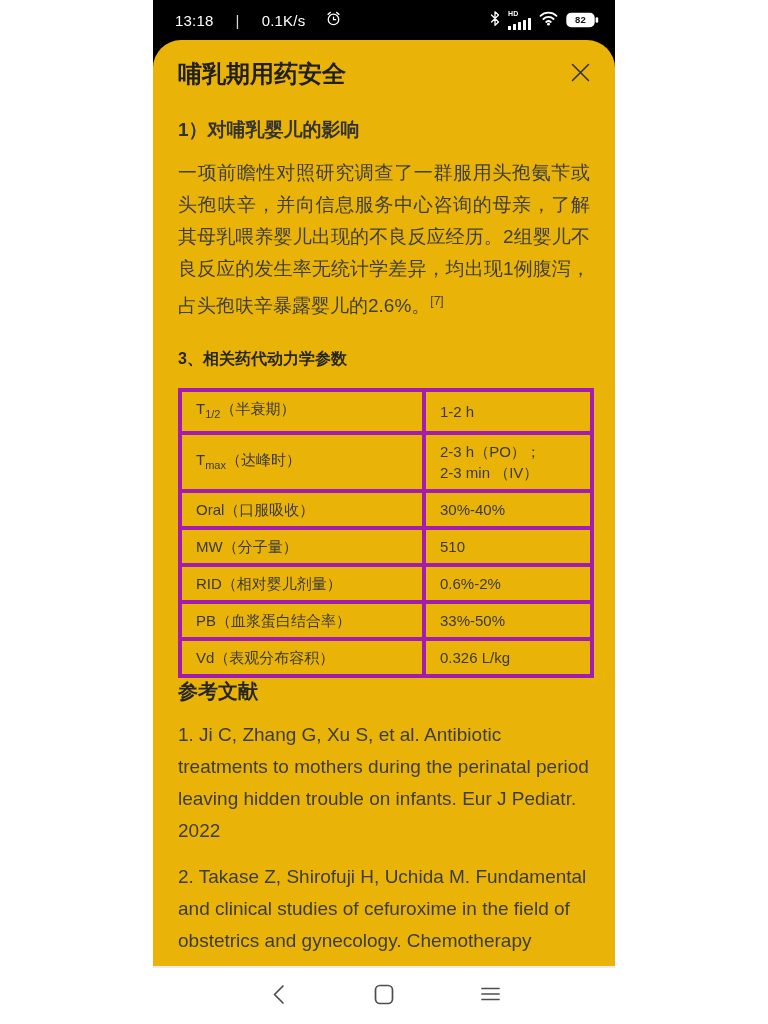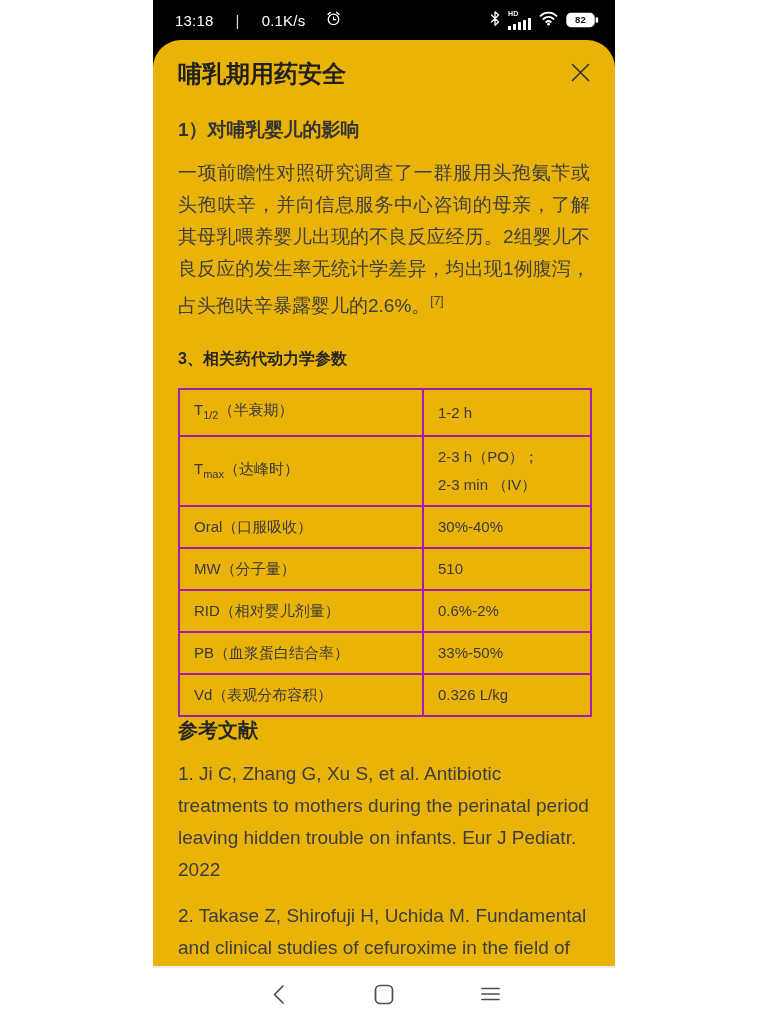--- a/index.html
+++ b/index.html
@@ -76,25 +76,25 @@
     line-height: 28px;
   }
   
   table.pk {
     margin-top: 15px;
     width: 412px;
     border-collapse: collapse;
     table-layout: fixed;
   }
   table.pk td {
-    border: 2px solid #a21caf;
+    border: 4px solid #a21caf;
     font-size: 15px; color: #3a3a3a;
     padding: 6px 10px 6px 14px;
     vertical-align: middle;
-    line-height: 28px;
+    line-height: 21px;
   }
   td.pk-param { width: 244px; }
   td.pk-value { width: 168px; }
   td.pk-param sub { font-size: 11px; }
   
   .refs-heading {
     font-size: 20px; font-weight: 700; color: #262626;
   }
   .ref {
     margin-top: 14px;

